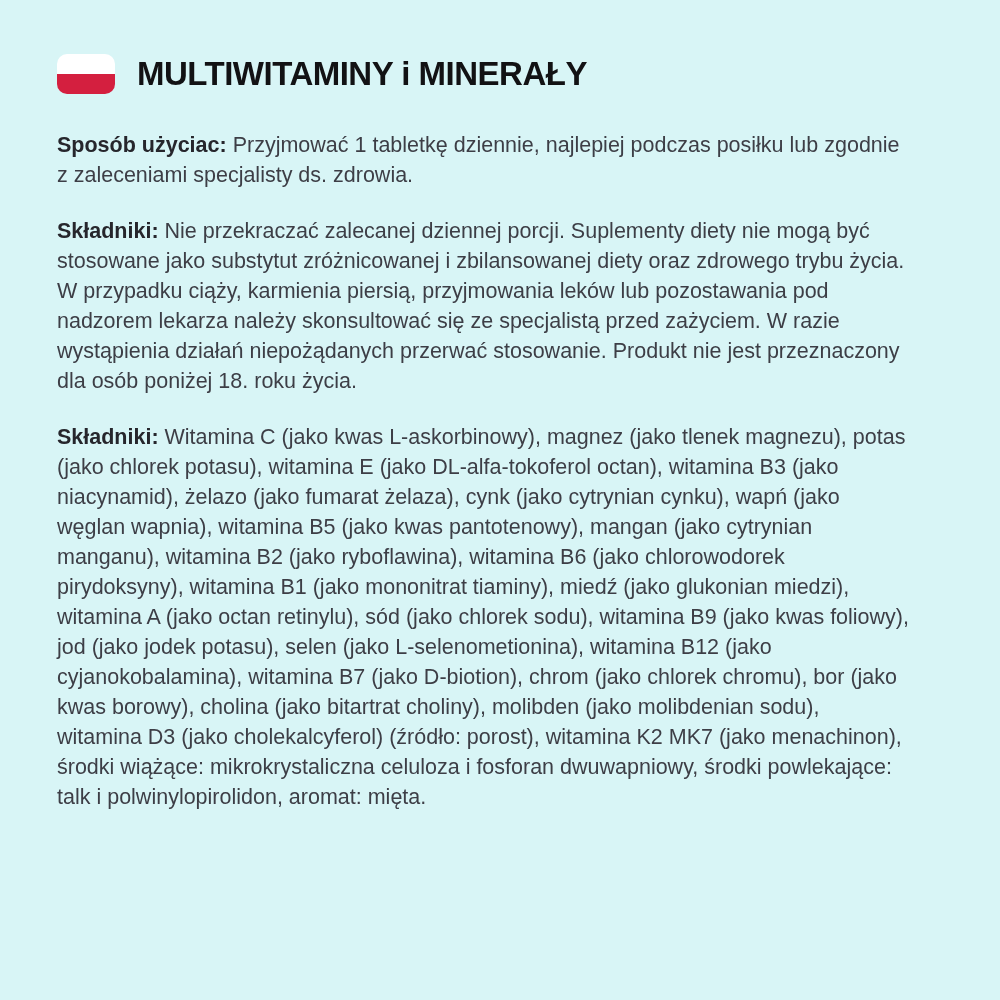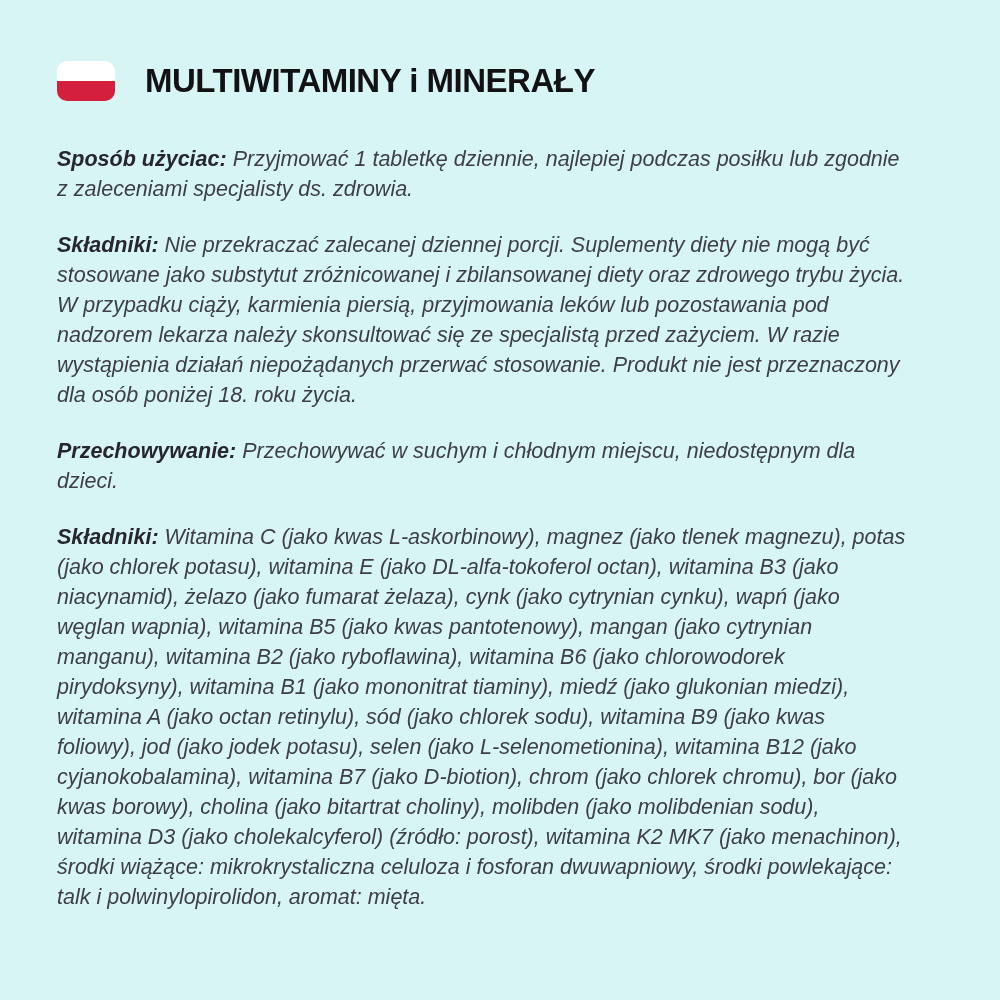--- a/index.html
+++ b/index.html
@@ -36,36 +36,35 @@
   }
   .flag .flag-top {
     flex: 1;
     background: var(--flag-white, #ffffff);
   }
   .flag .flag-bottom {
     flex: 1;
     background: var(--flag-red, #d41f3f);
   }
   .title {
-    margin: 8px;
+    margin: 0;
     font-size: 33px;
     font-weight: bold;
     letter-spacing: -0.5px;
     color: var(--title, #121214);
     white-space: nowrap;
   }
   .content {
     width: 852px;
   }
   .para {
     margin: 0 0 26px 0;
     font-size: 21.5px;
     line-height: 30px;
     color: var(--body, #3d3e46);
-    font-style: italic;
   }
   .para:last-child {
     margin-bottom: 12px;
   }
   .para b {
     font-weight: bold;
     color: var(--label, #26262c);
   }
 </style>
 </head>
@@ -86,24 +85,20 @@
     <p class="para">
       <b>Sposób użyciac:</b>
       <span>Przyjmować 1 tabletkę dziennie, najlepiej podczas posiłku lub zgodnie z zaleceniami specjalisty ds. zdrowia.</span>
     </p>
 
     <p class="para">
       <b>Składniki:</b>
       <span>Nie przekraczać zalecanej dziennej porcji. Suplementy diety nie mogą być stosowane jako substytut zróżnicowanej i zbilansowanej diety oraz zdrowego trybu życia. W przypadku ciąży, karmienia piersią, przyjmowania leków lub pozostawania pod nadzorem lekarza należy skonsultować się ze specjalistą przed zażyciem. W razie wystąpienia działań niepożądanych przerwać stosowanie. Produkt nie jest przeznaczony dla osób poniżej 18. roku życia.</span>
     </p>
 
-    <p class="para">
-      <b>Przechowywanie:</b>
-      <span>Przechowywać w suchym i chłodnym miejscu, niedostępnym dla dzieci.</span>
-    </p>
 
     <p class="para">
       <b>Składniki:</b>
       <span>Witamina C (jako kwas L-askorbinowy), magnez (jako tlenek magnezu), potas (jako chlorek potasu), witamina E (jako DL-alfa-tokoferol octan), witamina B3 (jako niacynamid), żelazo (jako fumarat żelaza), cynk (jako cytrynian cynku), wapń (jako węglan wapnia), witamina B5 (jako kwas pantotenowy), mangan (jako cytrynian manganu), witamina B2 (jako ryboflawina), witamina B6 (jako chlorowodorek pirydoksyny), witamina B1 (jako mononitrat tiaminy), miedź (jako glukonian miedzi), witamina A (jako octan retinylu), sód (jako chlorek sodu), witamina B9 (jako kwas foliowy), jod (jako jodek potasu), selen (jako L-selenometionina), witamina B12 (jako cyjanokobalamina), witamina B7 (jako D-biotion), chrom (jako chlorek chromu), bor (jako kwas borowy), cholina (jako bitartrat choliny), molibden (jako molibdenian sodu), witamina D3 (jako cholekalcyferol) (źródło: porost), witamina K2 MK7 (jako menachinon), środki wiążące: mikrokrystaliczna celuloza i fosforan dwuwapniowy, środki powlekające: talk i polwinylopirolidon, aromat: mięta.</span>
     </p>
 
   </main>
 </div>
 
 </body></html>

